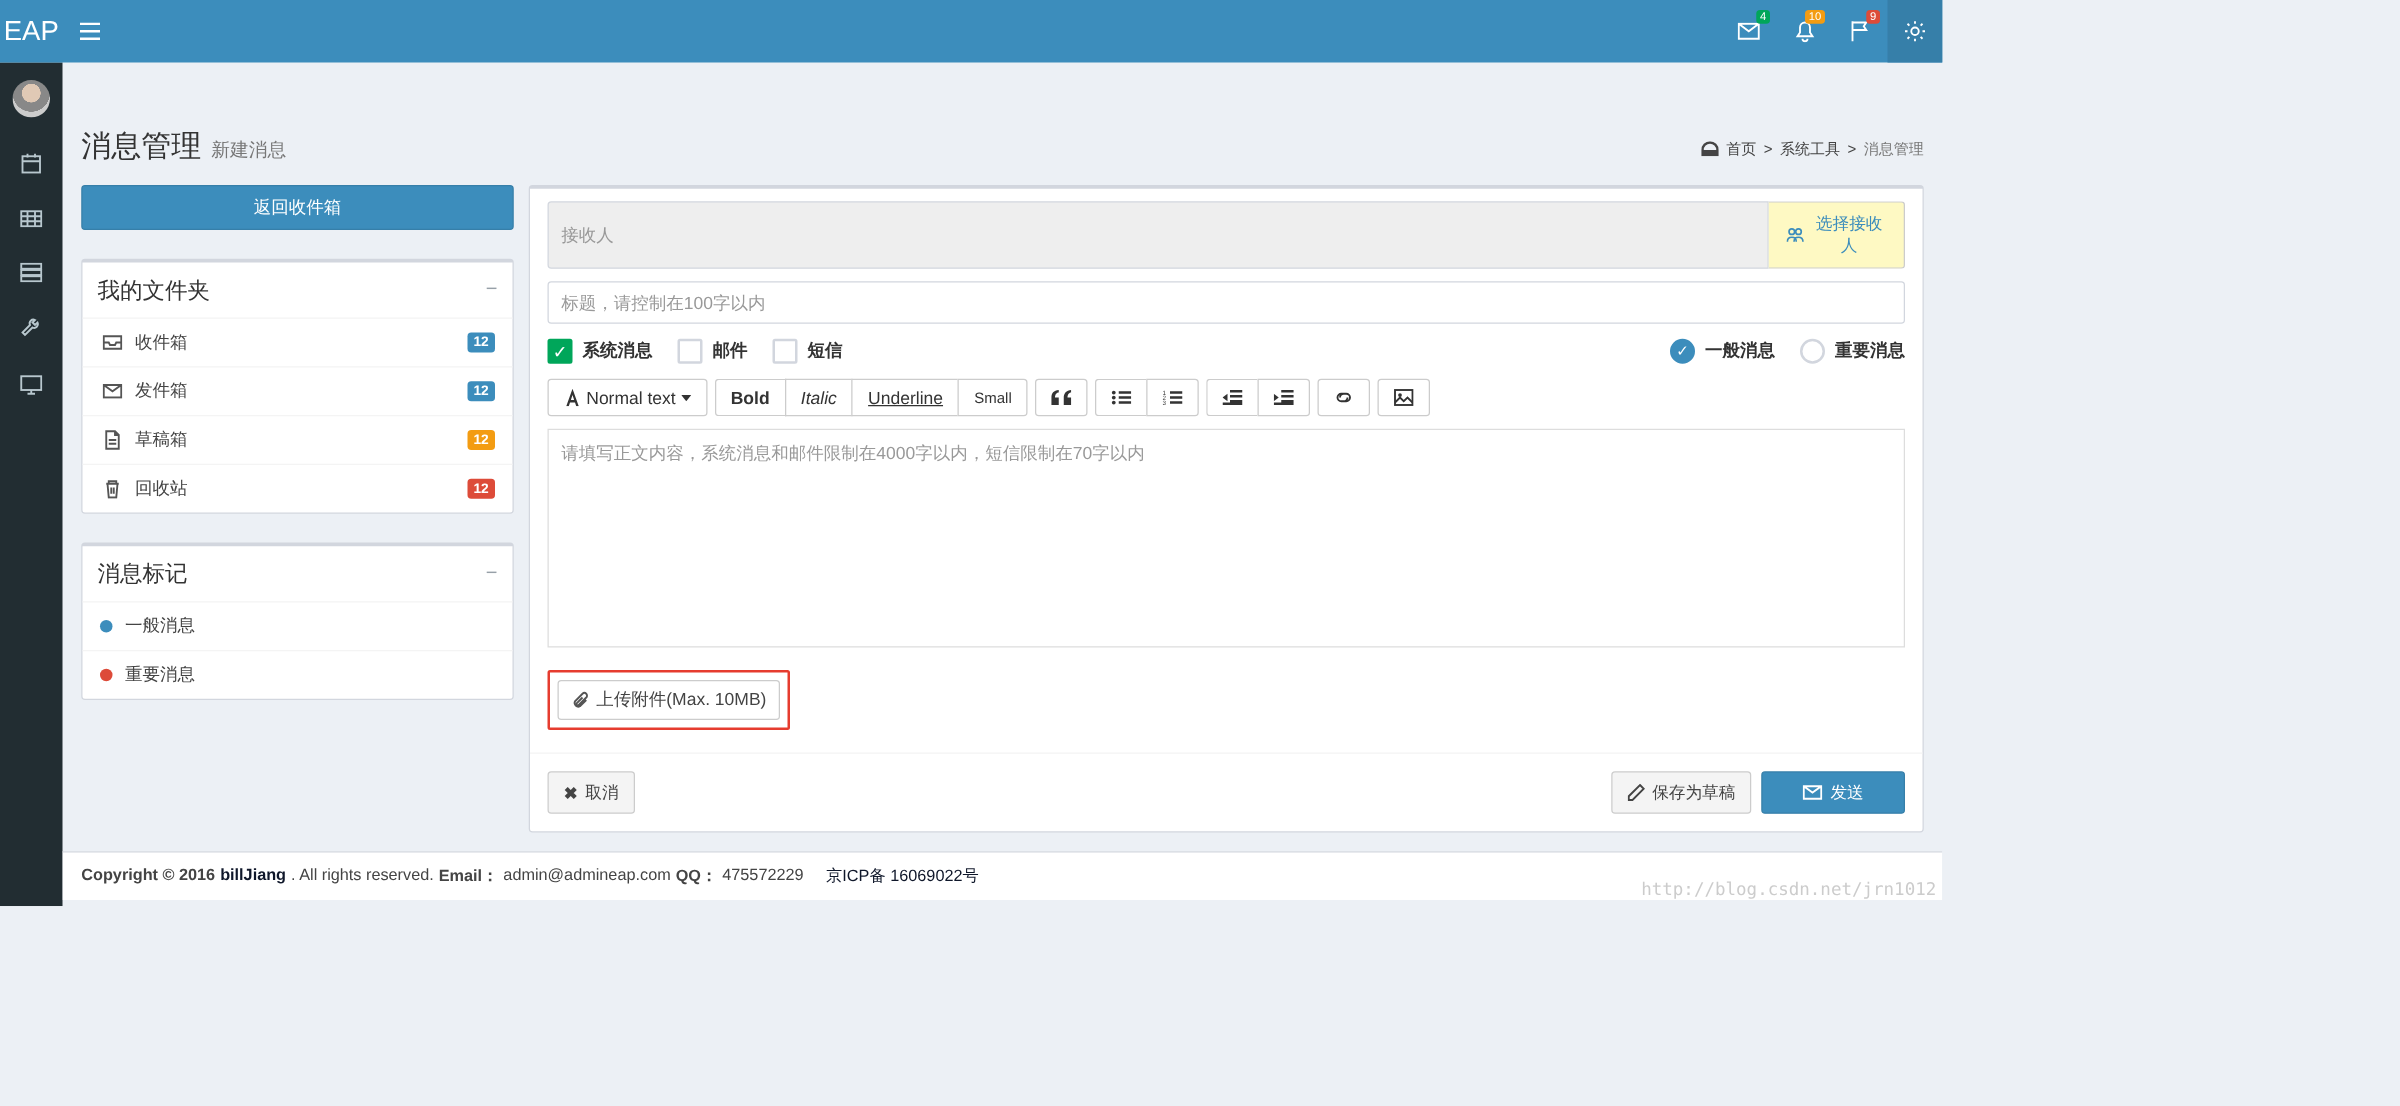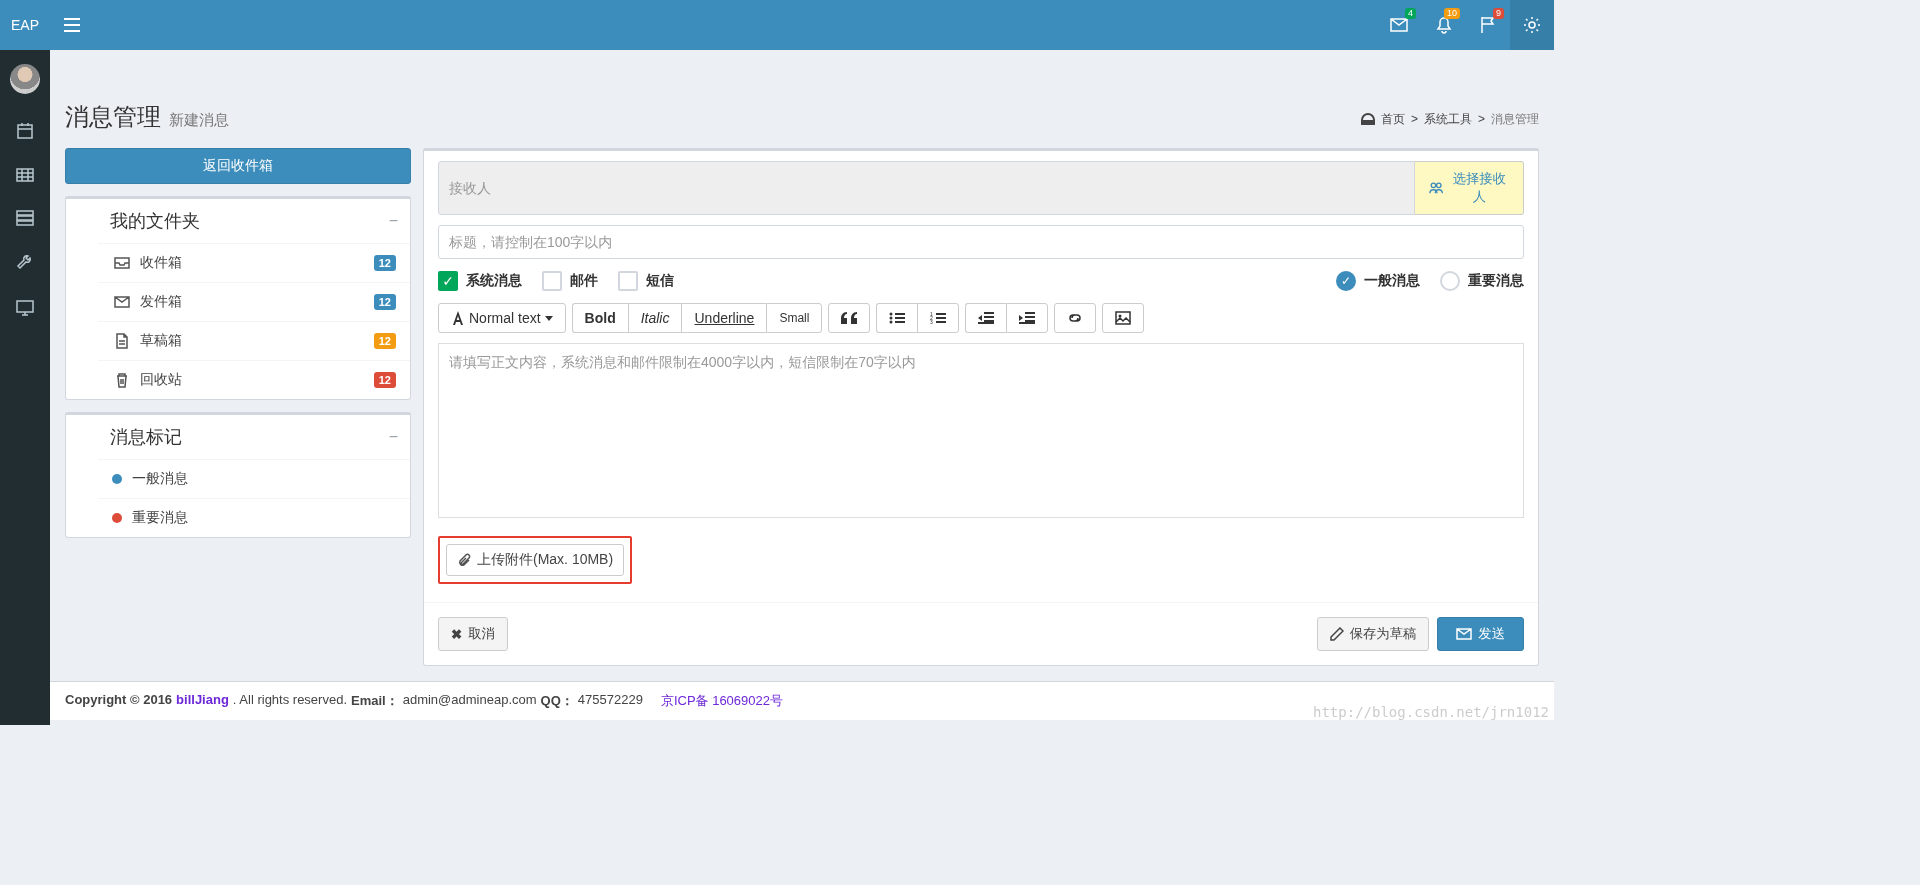--- a/index.html
+++ b/index.html
@@ -1,19 +1,19 @@
 <!DOCTYPE html>
 <html><head>
 <meta charset="utf-8">
 <style>
 * { box-sizing: border-box; margin: 0; padding: 0; }
 body { font-family: "Helvetica Neue", Helvetica, Arial, "Microsoft YaHei", sans-serif; font-size: 14px; background: #ecf0f5; color: #333; }
 .wrapper { width: 1554px; height: 725px; position: relative; overflow: hidden; display: flex; flex-direction: column; }
 .top-header { height: 50px; background: #3c8dbc; color: #fff; display: flex; align-items: stretch; }
-.logo { width: 50px; display: flex; align-items: center; justify-content: center; font-size: 14px; font-weight: 300; background: #3c8dbc; }
+.logo { width: 50px; display: flex; align-items: center; justify-content: center; font-size: 22px; font-weight: 300; background: #3c8dbc; }
 .toggle-btn { width: 44px; display: flex; align-items: center; justify-content: center; cursor: pointer; }
 .top-right { margin-left: auto; display: flex; align-items: stretch; }
 .nav-item { padding: 0 14px; display: flex; align-items: center; position: relative; cursor: pointer; }
 .badge { position: absolute; top: 8px; right: 6px; font-size: 9px; padding: 1px 3px; border-radius: 3px; line-height: 1; }
 .badge.green { background: #00a65a; }
 .badge.orange { background: #f39c12; }
 .badge.red { background: #dd4b39; }
 .avatar-sm { width: 26px; height: 26px; border-radius: 50%; background: #ccc; display: inline-block; margin-right: 8px; background-image: radial-gradient(circle at 50% 35%, #e0c9b5 30%, #888 31%, #888 60%, transparent 61%); }
 .username { font-size: 14px; }
 .gear-box { width: 44px; display: flex; align-items: center; justify-content: center; background: #367fa9; cursor: pointer; }
@@ -24,21 +24,21 @@
 .content-wrap { flex: 1; display: flex; flex-direction: column; overflow: auto; }
 .content-header { padding: 15px 15px 0 15px; display: flex; align-items: baseline; margin-top: 36px; }
 .content-header h1 { font-size: 24px; font-weight: 500; color: #333; }
 .content-header .sub { font-size: 15px; color: #777; margin-left: 8px; }
 .breadcrumb { margin-left: auto; font-size: 12px; color: #444; display: flex; align-items: center; gap: 6px; }
 .breadcrumb a { color: #444; text-decoration: none; }
 .breadcrumb .active { color: #777; }
 .content-body { padding: 15px; display: flex; gap: 12px; }
 .left-col { width: 346px; }
 .btn-primary { background: #3c8dbc; color: #fff; border: 1px solid #367fa9; padding: 8px 12px; width: 100%; font-size: 14px; cursor: pointer; border-radius: 3px; text-align: center; }
-.box { background: #fff; border: 1px solid #d2d6de; border-top: 3px solid #d2d6de; margin-top: 12px; border-radius: 3px; padding-left: 32px; }
+.box { background: #fff; border: 1px solid #d2d6de; border-top: 3px solid #d2d6de; margin-top: 23px; border-radius: 3px; }
 .box-header { padding: 10px 12px; display: flex; align-items: center; }
 .box-title { font-size: 18px; font-weight: 500; }
 .box-collapse { margin-left: auto; color: #97a0a8; cursor: pointer; font-size: 16px; }
 .box-body { }
 .folder-item { padding: 10px 14px; display: flex; align-items: center; border-top: 1px solid #f4f4f4; cursor: pointer; color: #444; justify-content: flex-end; }
 .folder-item .ic { width: 20px; margin-right: 8px; display: flex; justify-content: center; }
 .folder-label { flex: 1; }
 .count-badge { font-size: 11px; padding: 2px 5px; border-radius: 3px; color: #fff; font-weight: 600; }
 .count-badge.blue { background: #3c8dbc; }
 .count-badge.orange { background: #f39c12; }
@@ -72,23 +72,23 @@
 .bold { font-weight: bold; }
 .italic { font-style: italic; }
 .underline { text-decoration: underline; }
 .editor { margin: 10px 14px 0 14px; border: 1px solid #ddd; min-height: 175px; padding: 10px; color: #999; font-size: 14px; }
 .attach-row { padding: 18px 14px; }
 .highlight-border { border: 2px solid #e63c2f; display: inline-block; padding: 6px; border-radius: 2px; }
 .attach-btn { border: 1px solid #ccc; background: #fff; padding: 6px 10px; color: #444; cursor: pointer; border-radius: 3px; display: flex; align-items: center; gap: 6px; font-size: 14px; }
 .footer-actions { padding: 14px; display: flex; align-items: center; border-top: 1px solid #f4f4f4; }
 .btn-default { background: #f4f4f4; border: 1px solid #ccc; padding: 7px 12px; border-radius: 3px; cursor: pointer; display: flex; align-items: center; gap: 6px; color: #444; }
 .right-actions { margin-left: auto; display: flex; gap: 8px; }
-.btn-send { background: #3c8dbc; border: 1px solid #367fa9; color: #fff; padding: 7px 18px; border-radius: 3px; cursor: pointer; display: flex; align-items: center; gap: 6px; }
+.btn-send { background: #3c8dbc; border: 1px solid #367fa9; color: #fff; padding: 7px 32px; border-radius: 3px; cursor: pointer; display: flex; align-items: center; gap: 6px; }
 .page-footer { background: #fff; border-top: 1px solid #d2d6de; padding: 10px 15px; font-size: 13px; color: #444; display: flex; gap: 4px; flex-wrap: wrap; }
-.page-footer .link { color: #6d28d9; }
+.page-footer .link { color: #0f172a; }
 .watermark { position: absolute; right: 5px; bottom: 5px; font-family: monospace; color: #ccc; font-size: 14px; }
 svg { display: block; }
 </style>
 </head>
 <body>
 
 <div class="wrapper">
   <div class="top-header">
     <div class="logo">EAP</div>
     <div class="toggle-btn">

